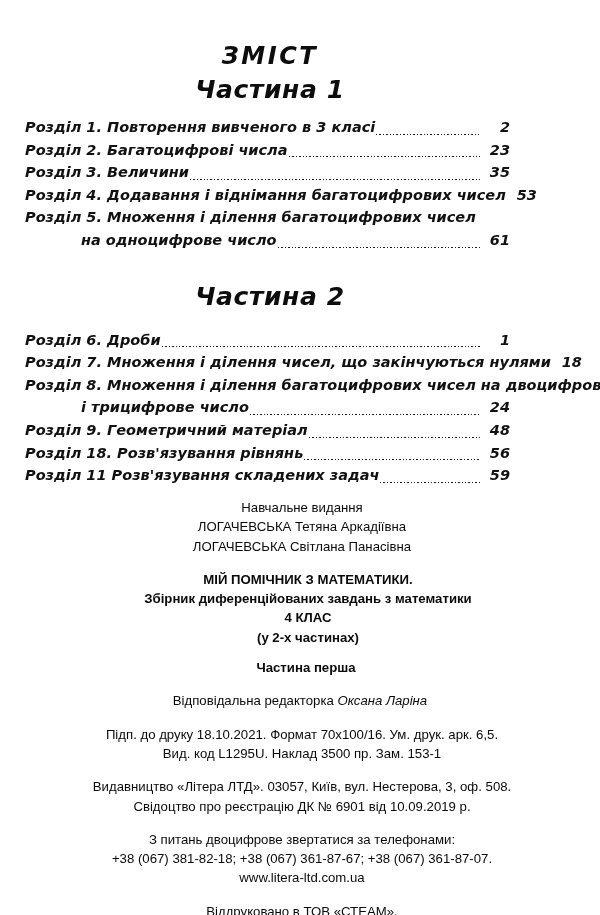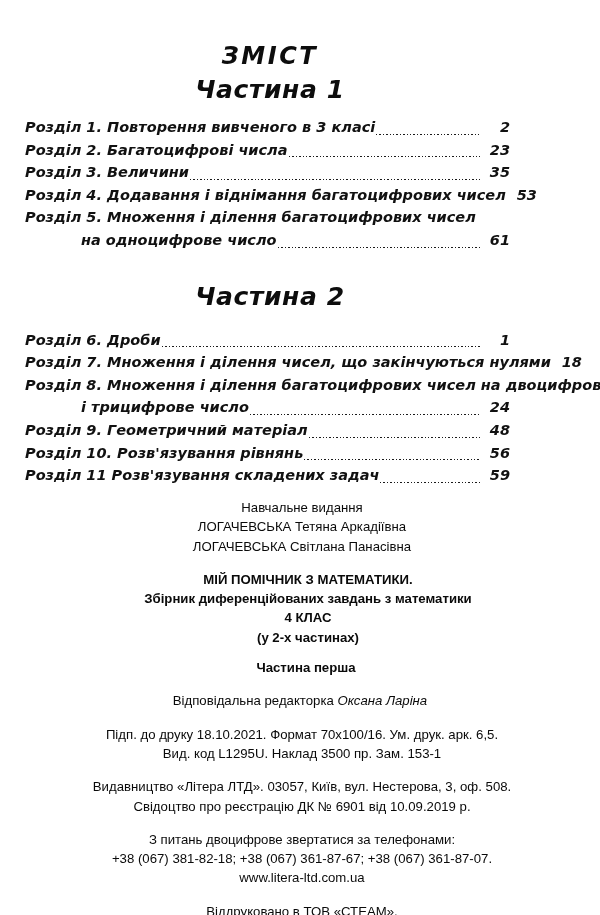--- a/index.html
+++ b/index.html
@@ -260,21 +260,21 @@
       <li class="toc-entry">
         <div class="entry-row">
           <span class="entry-text">Розділ 9. Геометричний матеріал</span>
           <span class="leader"></span>
           <span class="entry-num">48</span>
         </div>
       </li>
 
       <li class="toc-entry">
         <div class="entry-row">
-          <span class="entry-text">Розділ 10. Розв'язування рівнянь</span>
+          <span class="entry-text">Розділ 18. Розв'язування рівнянь</span>
           <span class="leader"></span>
           <span class="entry-num">56</span>
         </div>
       </li>
 
       <li class="toc-entry">
         <div class="entry-row">
           <span class="entry-text">Розділ 11 Розв'язування складених задач</span>
           <span class="leader"></span>
           <span class="entry-num">59</span>

